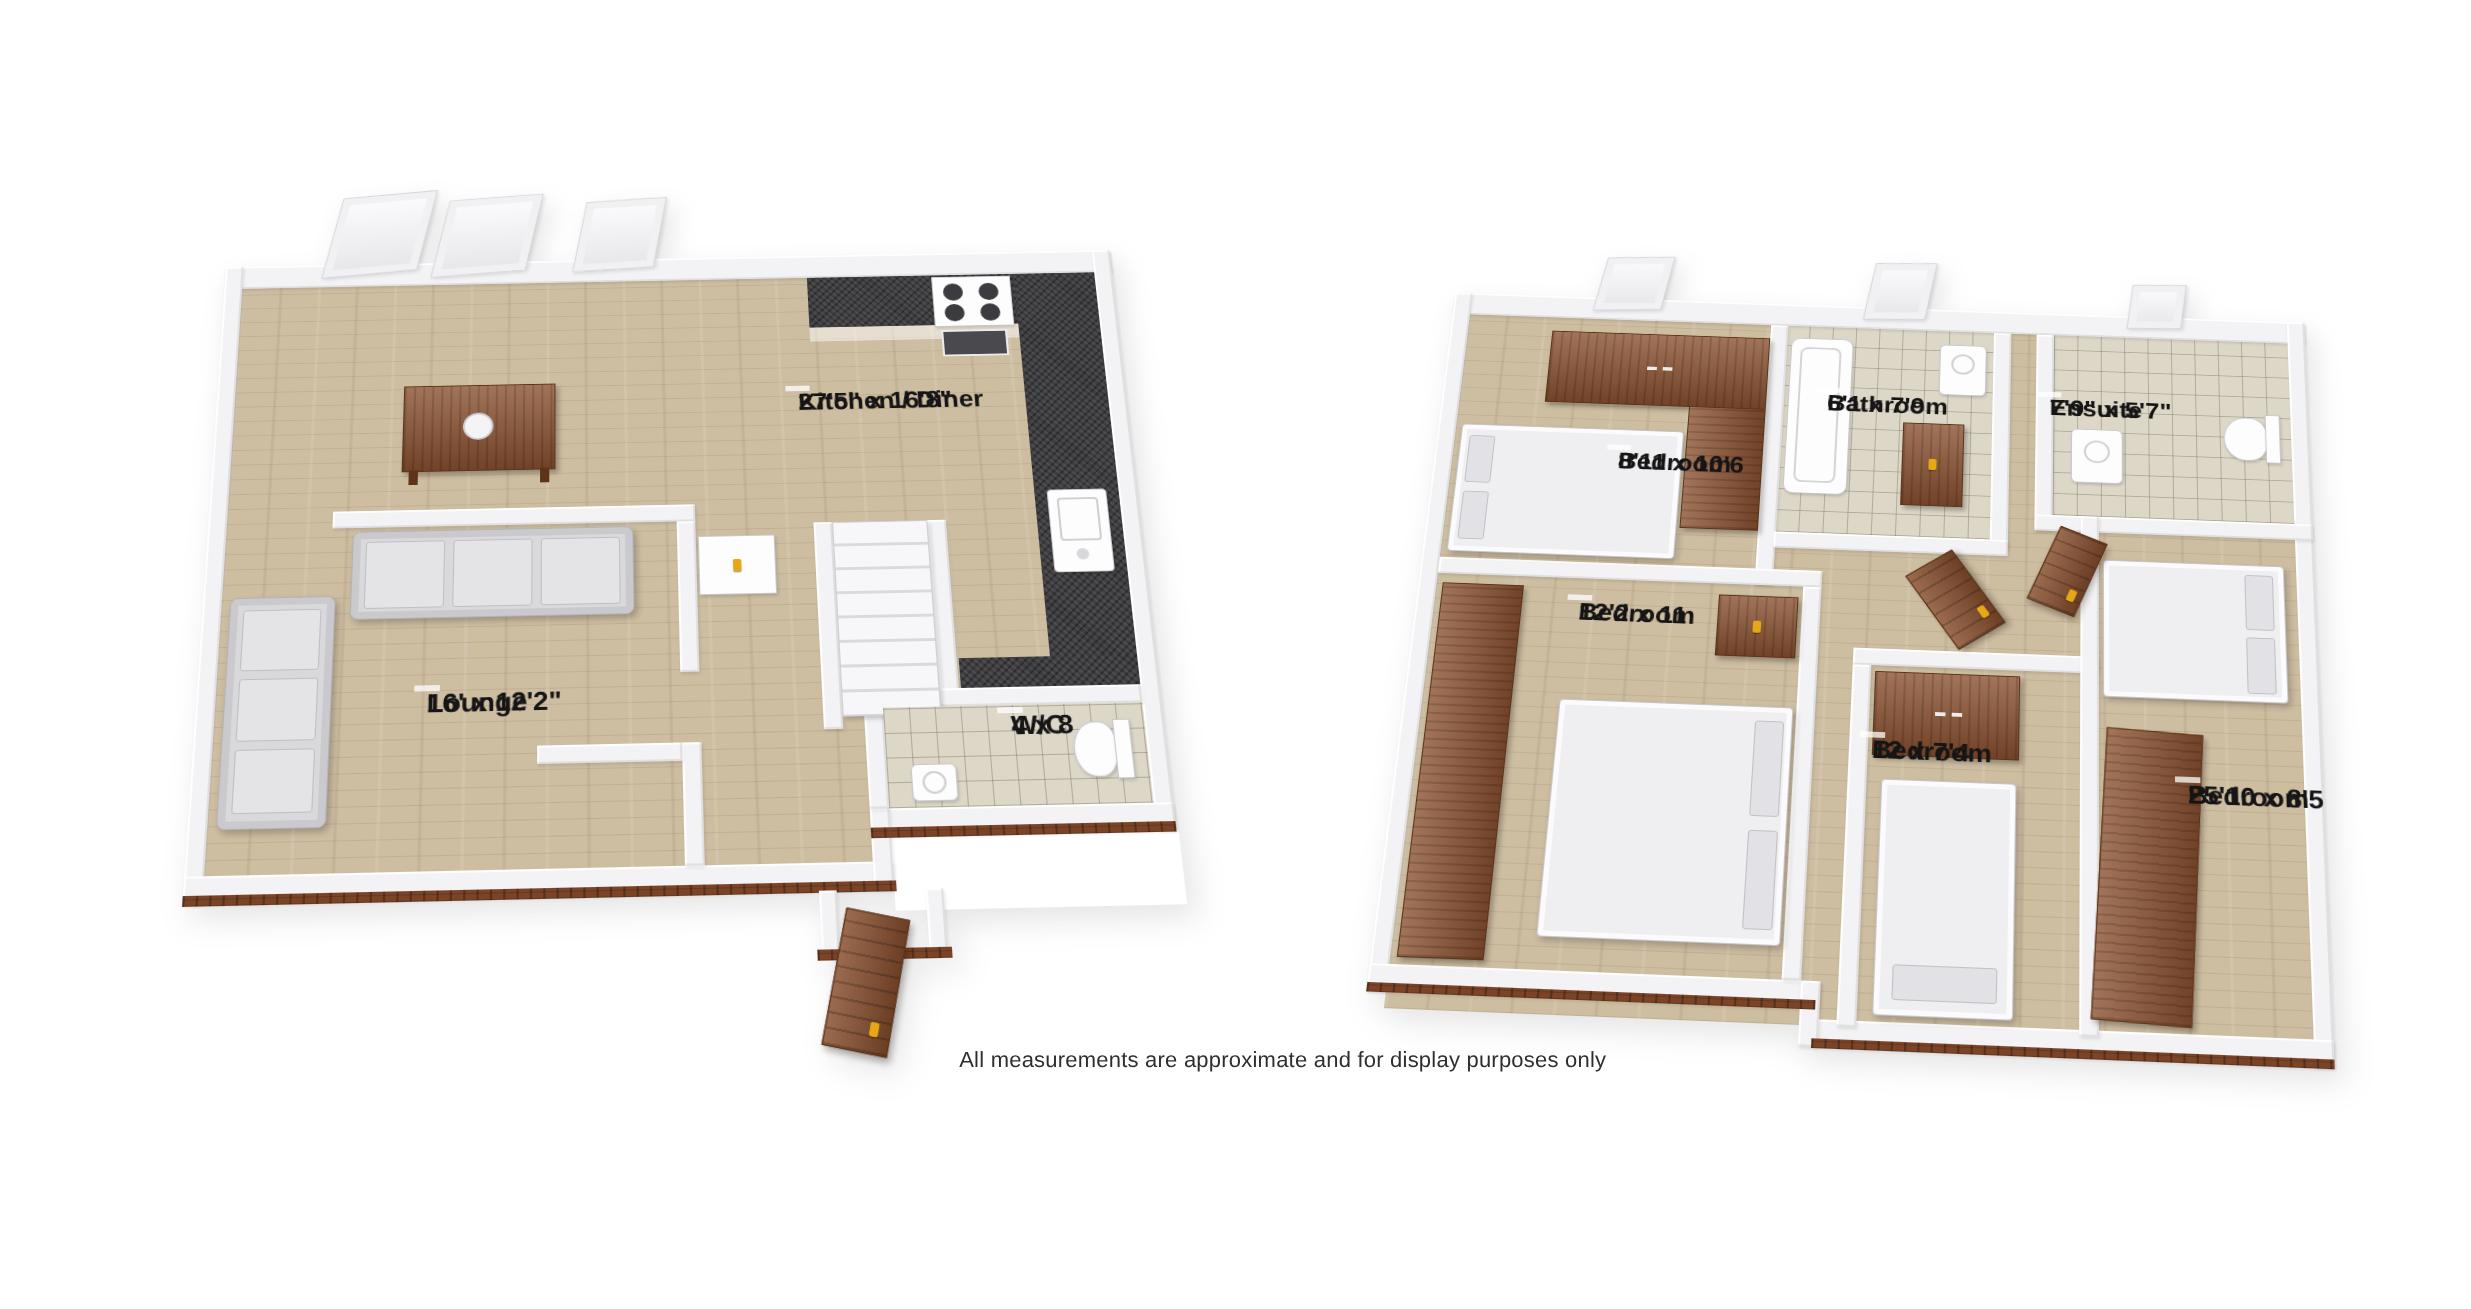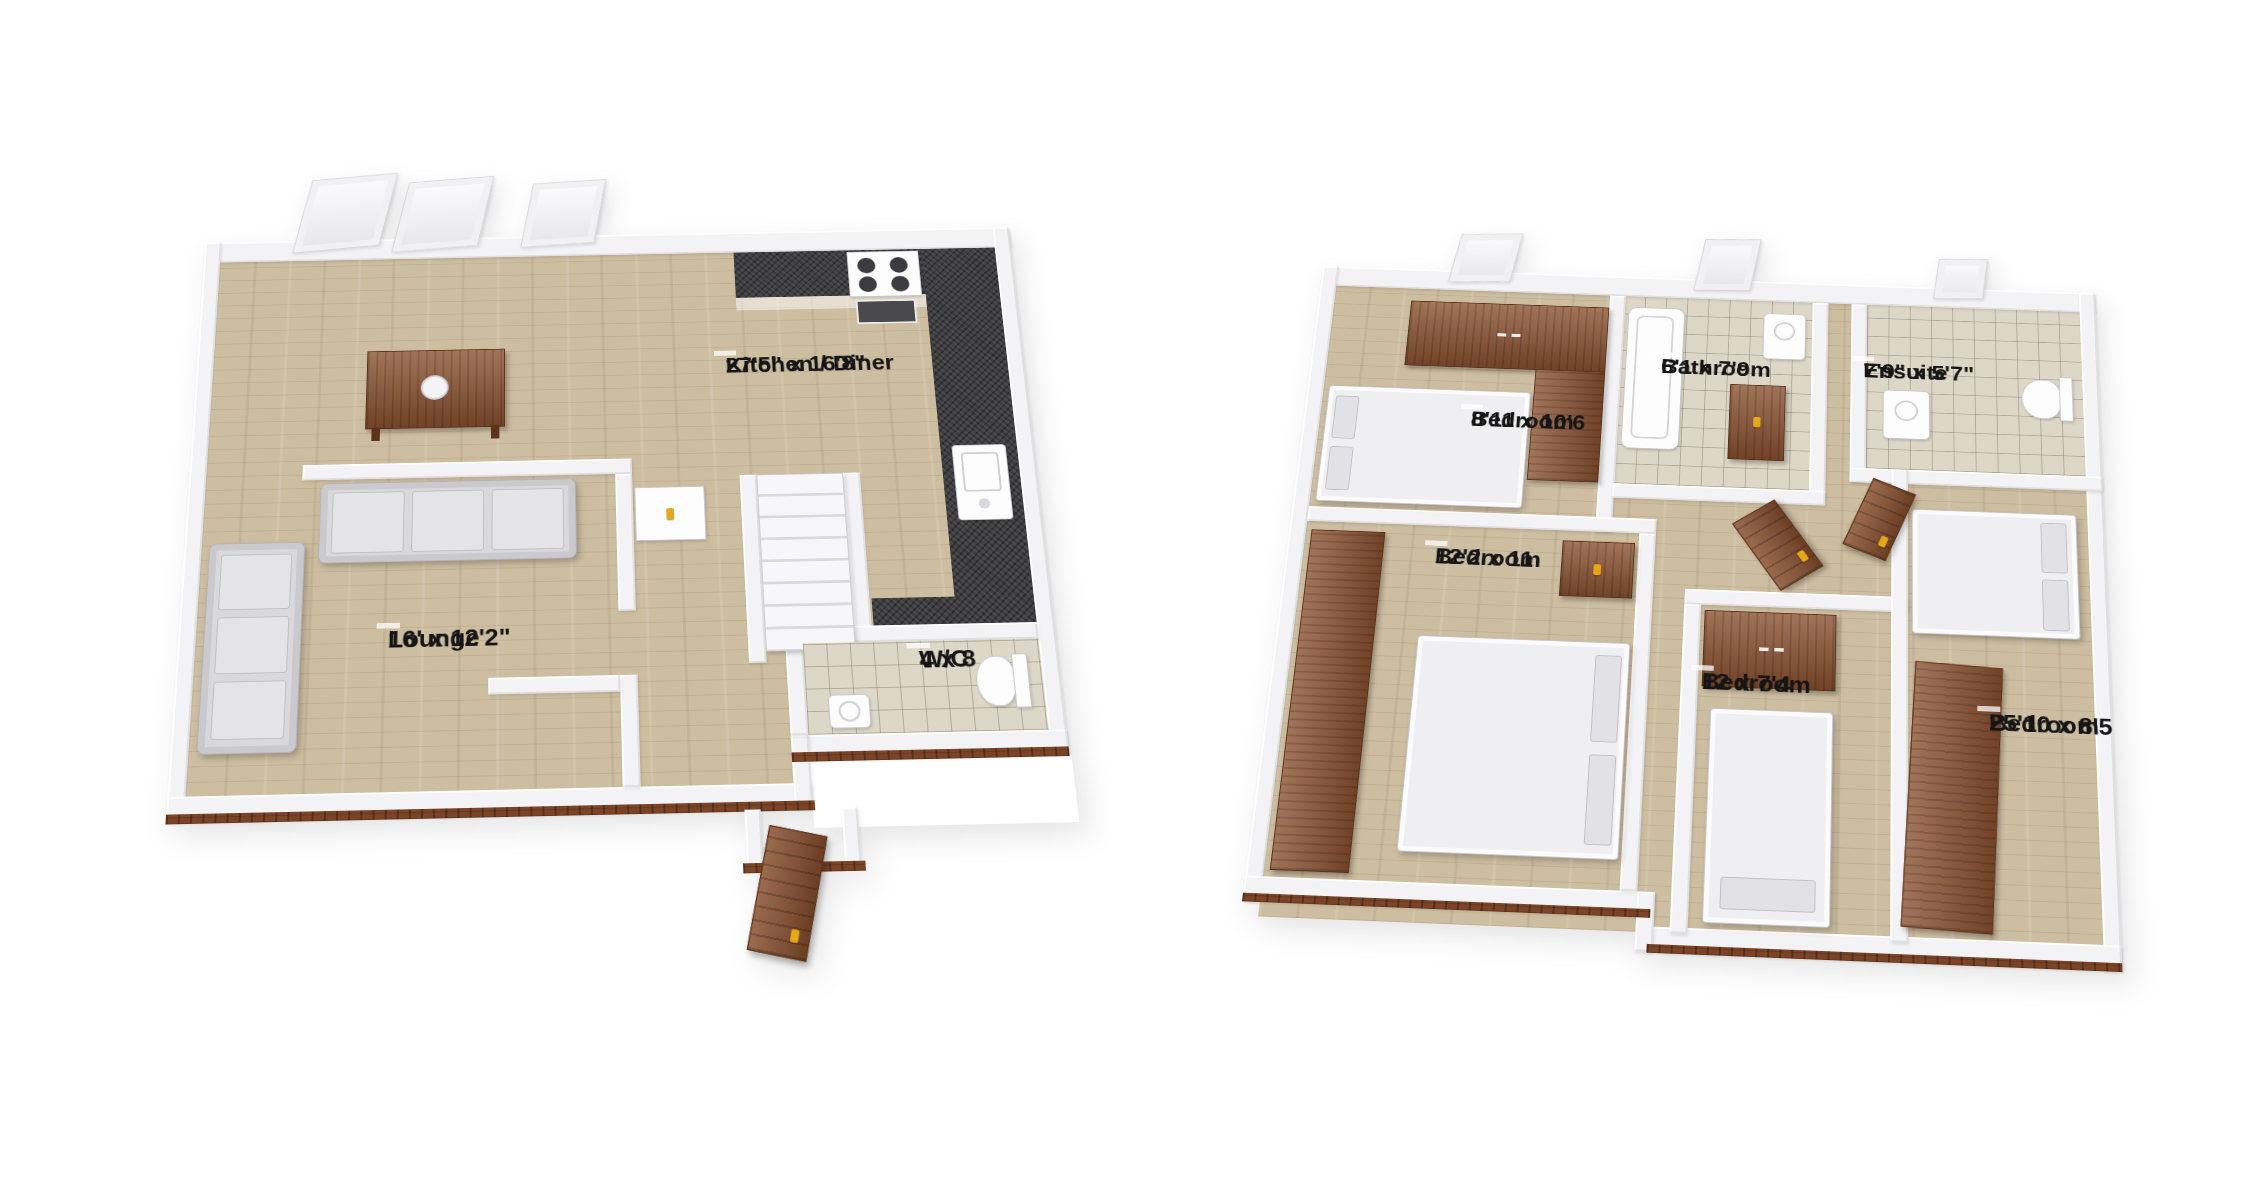--- a/index.html
+++ b/index.html
@@ -265,13 +265,14 @@
     <div class="label" style="left:452px;top:492px;">
       <div>Bedroom</div>
       <div>12 x 7'4</div>
     </div>
     <div class="label" style="left:752px;top:526px;">
       <div>Bedroom</div>
       <div>25'10 x 8'5</div>
     </div>
   </div>
 
+  <div class="disclaimer" style="left:872px;top:953px;">All measurements are approximate and for display purposes only</div>
 </div>
 
 </body></html>

